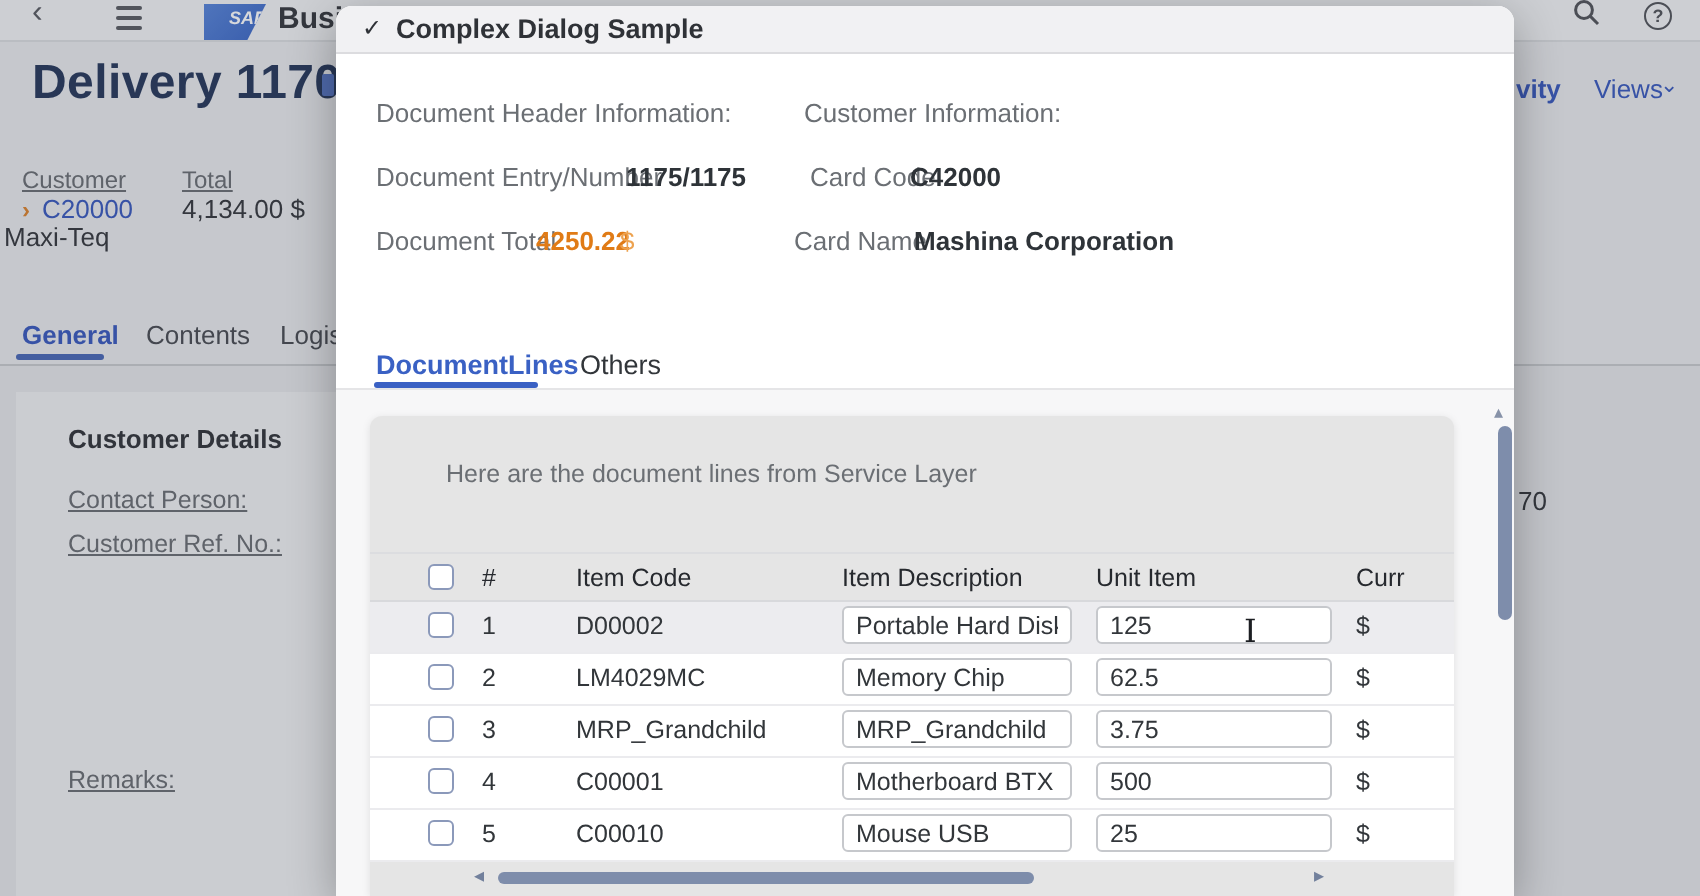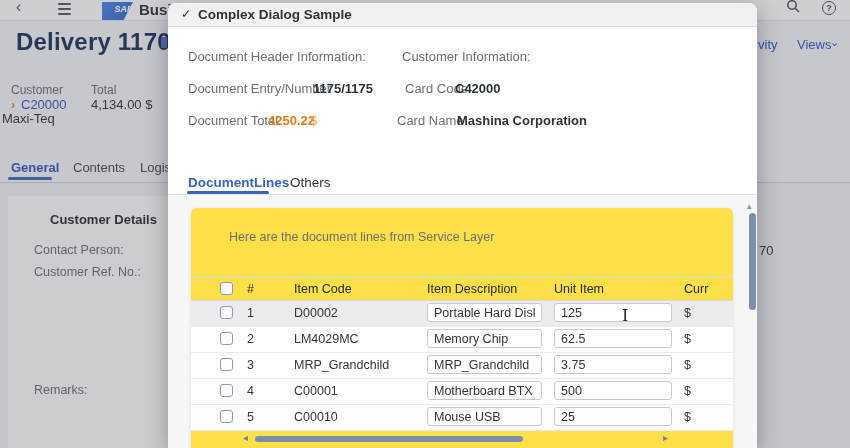--- a/index.html
+++ b/index.html
@@ -11,21 +11,21 @@
   .back-ic{position:absolute;left:16px;top:-2px;font-size:16px;color:#4c4f55;}
   .menu-ic{position:absolute;left:58px;top:3px;}
   .menu-ic i{display:block;height:2px;width:13px;background:#4c4f55;margin-bottom:3px;border-radius:1px;}
   .menu-ic i::before{content:"";}
   .saplogo{position:absolute;left:102px;top:2px;width:31px;height:18px;background:linear-gradient(135deg,#4a7bd6,#2c5bc0);clip-path:polygon(0 0,100% 0,70% 100%,0 100%);color:#fff;font-size:9px;font-weight:bold;font-style:italic;line-height:14px;padding-left:5px;box-sizing:border-box;text-align:right;}
   .apptitle{position:absolute;left:139px;top:1px;font-size:15px;font-weight:bold;color:#26292e;white-space:nowrap;}
   .tb-right-ic{position:absolute;top:-1px;color:#44474d;}
   .help-ic{width:12px;height:12px;border:1.5px solid #44474d;border-radius:50%;font-size:9px;line-height:12px;text-align:center;font-weight:bold;color:#44474d;box-sizing:content-box;}
   .pg-title{position:absolute;left:16px;top:28px;font-size:24px;font-weight:bold;color:#16294e;letter-spacing:.2px;}
   .title-frag{position:absolute;left:161px;top:37px;width:6px;height:11px;background:#4a6bbf;border-radius:1px;}
-  .pg-label{font-size:12px;color:#5f6368;}
+  .pg-label{font-size:12px;color:#5f6368;text-decoration:underline;}
   .pg-value{font-size:13px;color:#26292e;}
   .pg-link{font-size:13px;color:#2a4db8;}
   .orange-chev{color:#d97a1e;font-size:12px;font-weight:bold;}
   .pg-tab{font-size:13px;color:#3b3e44;}
   .pg-tab.active{color:#2a4db8;font-weight:bold;text-align:center;}
   .pg-tab-underline{position:absolute;left:8px;top:177px;width:44px;height:3px;background:#3b5cb0;border-radius:2px;}
   .hdr-line{position:absolute;left:0;top:182px;width:850px;height:1px;background:#c5c7ca;}
   .content-band{position:absolute;left:0;top:183px;width:850px;height:265px;background:#e4e6e9;}
   .left-card{position:absolute;left:8px;top:196px;width:165px;height:252px;background:#eff0f2;}
   .section-title{font-size:13px;font-weight:bold;color:#22252a;}
@@ -38,21 +38,21 @@
   .dlg-title{position:absolute;left:30px;top:4px;font-size:13.5px;font-weight:bold;color:#2f3237;}
   .dlg-label{font-size:13px;color:#6b6f74;}
   .dlg-value{font-size:13px;font-weight:600;color:#2e3338;}
   .dlg-total{font-size:13px;font-weight:bold;color:#e07b16;}
   .dlg-total-cur{font-size:13px;color:#eda24f;}
   .dlg-tab{font-size:13.5px;color:#32363a;}
   .dlg-tab.active{color:#3a61c4;font-weight:bold;}
   .dlg-tab-underline{position:absolute;left:19px;top:188px;width:82px;height:3px;background:#3a61c4;border-radius:2px;}
   .dlg-tabstrip-line{position:absolute;left:0;top:191px;width:100%;height:1px;background:#e5e5e7;}
   .dlg-content{position:absolute;left:0;top:192px;width:100%;height:253px;background:#f7f7f8;}
-  .lines-card{position:absolute;left:23px;top:13px;width:542px;height:240px;background:#fde047;border-radius:6px 6px 0 0;box-shadow:0 1px 4px rgba(0,0,0,0.10);overflow:hidden;}
+  .lines-card{position:absolute;left:17px;top:13px;width:542px;height:240px;background:#e5e5e5;border-radius:6px 6px 0 0;box-shadow:0 1px 4px rgba(0,0,0,0.10);overflow:hidden;}
   .intro{position:absolute;left:38px;top:22px;font-size:12.5px;color:#6b6f74;}
   .thead{position:absolute;left:0;top:68px;width:100%;height:25px;border-top:1px solid #dcdde0;border-bottom:1px solid #d8d9dc;box-sizing:border-box;}
   .th{position:absolute;top:5px;font-size:12.5px;color:#26292e;}
   .tbody{position:absolute;left:0;top:93px;width:100%;}
   .trow{position:relative;height:25px;border-bottom:1px solid #ebebee;background:#fff;}
   .trow.selected{background:#ececef;}
   .cb{position:absolute;left:29px;top:5px;width:13px;height:13px;background:#fff;border:1.5px solid #8b99ba;border-radius:3px;box-sizing:border-box;}
   .thead .cb{top:5px;}
   .cell{position:absolute;top:5px;font-size:12.5px;color:#32363a;white-space:nowrap;}
   .c-num{left:56px;}
@@ -86,40 +86,40 @@
           <circle cx="6" cy="6" r="4.2" fill="none" stroke="#44474d" stroke-width="1.5"></circle>
           <line x1="9.2" y1="9.2" x2="13" y2="13" stroke="#44474d" stroke-width="1.5"></line>
         </svg>
     </span>
     <span class="tb-right-ic help-ic" style="left:822px;top:1px;">?</span>
   </div>
 
   <div class="pg-title">Delivery 1170</div>
   <div class="title-frag"></div>
 
-  <span class="abs blue-action" style="left:758px;top:37px;">vity</span>
+  <span class="abs blue-action" style="left:758px;top:37px;font-weight:bold;">vity</span>
   <span class="abs blue-action" style="left:797px;top:37px;"><span>Views</span></span>
   <span class="abs blue-action" style="left:830px;top:36px;font-size:11px;">⌄</span>
 
   <span class="abs pg-label" style="left:11px;top:83px;">Customer</span>
   <span class="abs pg-label" style="left:91px;top:83px;">Total</span>
   <span class="abs orange-chev" style="left:11px;top:98px;">›</span>
   <span class="abs pg-link" style="left:21px;top:97px;">C20000</span>
   <span class="abs pg-value" style="left:91px;top:97px;">4,134.00 $</span>
   <span class="abs pg-value" style="left:2px;top:111px;">Maxi-Teq</span>
 
   <span class="abs pg-tab active" style="left:11px;top:160px;">General</span>
   <span class="abs pg-tab" style="left:73px;top:160px;">Contents</span>
   <span class="abs pg-tab" style="left:140px;top:160px;">Logis</span>
   <div class="pg-tab-underline"></div>
   <div class="hdr-line"></div>
   <div class="content-band"></div>
   <div class="left-card"></div>
 
-  <span class="abs section-title" style="left:34px;top:212px;margin-left:16px;">Customer Details</span>
+  <span class="abs section-title" style="left:34px;top:212px;">Customer Details</span>
   <span class="abs pg-label" style="left:34px;top:243px;font-size:12.5px;">Contact Person:</span>
   <span class="abs pg-label" style="left:34px;top:265px;font-size:12.5px;">Customer Ref. No.:</span>
   <span class="abs pg-label" style="left:34px;top:383px;font-size:12.5px;">Remarks:</span>
   <span class="abs pg-value" style="left:759px;top:243px;">70</span>
 
   <div id="dim-overlay"></div>
 </div>
 
 <div id="dialog">
   <div class="dlg-header">

